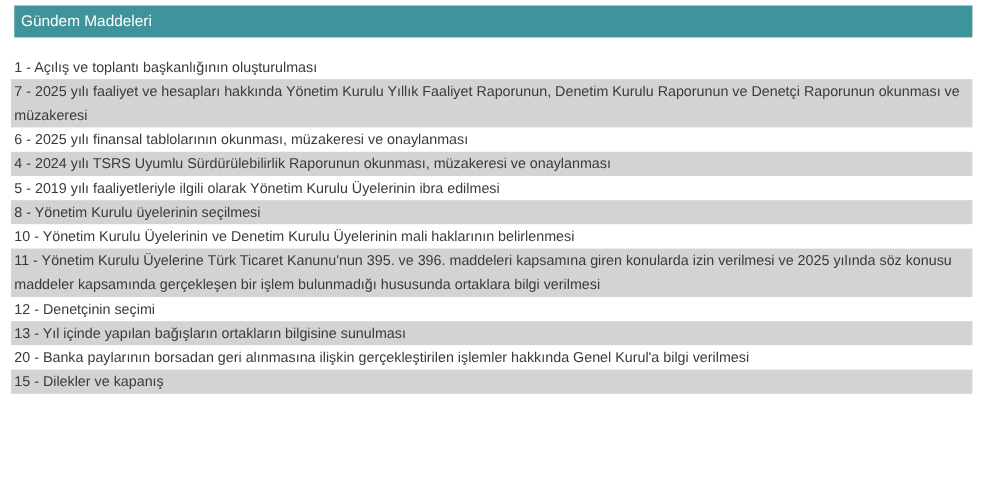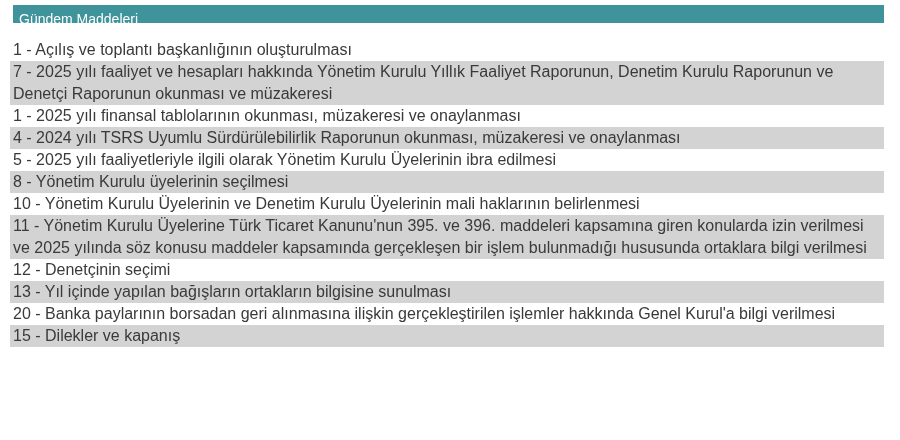--- a/index.html
+++ b/index.html
@@ -10,32 +10,32 @@
   }
   .page {
     position: relative;
     width: 900px;
     height: 440px;
     background: #ffffff;
     overflow: hidden;
   }
   .panel-header {
     margin: 5px 16px 16px 13px;
-    height: 18px;
+    height: 29px;
     line-height: 29px;
     background: var(--header-bg, #3f939a);
     color: var(--header-text, #ffffff);
     font-size: 14px;
     padding-left: 6px;
     white-space: nowrap;
     overflow: hidden;
   }
   .agenda-list {
     margin: 7px 16px 0 10px;
-    font-size: 16px;
+    font-size: 13px;
     color: var(--text, #3a3a3a);
   }
   .agenda-row {
     line-height: 22px;
     padding: 0 10px 0 3px;
     background: var(--row-bg, #ffffff);
   }
   .agenda-row:nth-child(even) {
     background: var(--row-alt-bg, #d3d3d3);
   }
@@ -45,23 +45,23 @@
 
 <div class="page">
 
   <div class="panel-header">
     <span>Gündem Maddeleri</span>
   </div>
 
   <div class="agenda-list">
     <div class="agenda-row">1 - Açılış ve toplantı başkanlığının oluşturulması</div>
     <div class="agenda-row">7 - 2025 yılı faaliyet ve hesapları hakkında Yönetim Kurulu Yıllık Faaliyet Raporunun, Denetim Kurulu Raporunun ve Denetçi Raporunun okunması ve müzakeresi</div>
-    <div class="agenda-row">1 - 2025 yılı finansal tablolarının okunması, müzakeresi ve onaylanması</div>
+    <div class="agenda-row">6 - 2025 yılı finansal tablolarının okunması, müzakeresi ve onaylanması</div>
     <div class="agenda-row">4 - 2024 yılı TSRS Uyumlu Sürdürülebilirlik Raporunun okunması, müzakeresi ve onaylanması</div>
-    <div class="agenda-row">5 - 2025 yılı faaliyetleriyle ilgili olarak Yönetim Kurulu Üyelerinin ibra edilmesi</div>
+    <div class="agenda-row">5 - 2019 yılı faaliyetleriyle ilgili olarak Yönetim Kurulu Üyelerinin ibra edilmesi</div>
     <div class="agenda-row">8 - Yönetim Kurulu üyelerinin seçilmesi</div>
     <div class="agenda-row">10 - Yönetim Kurulu Üyelerinin ve Denetim Kurulu Üyelerinin mali haklarının belirlenmesi</div>
     <div class="agenda-row">11 - Yönetim Kurulu Üyelerine Türk Ticaret Kanunu'nun 395. ve 396. maddeleri kapsamına giren konularda izin verilmesi ve 2025 yılında söz konusu maddeler kapsamında gerçekleşen bir işlem bulunmadığı hususunda ortaklara bilgi verilmesi</div>
     <div class="agenda-row">12 - Denetçinin seçimi</div>
     <div class="agenda-row">13 - Yıl içinde yapılan bağışların ortakların bilgisine sunulması</div>
     <div class="agenda-row">20 - Banka paylarının borsadan geri alınmasına ilişkin gerçekleştirilen işlemler hakkında Genel Kurul'a bilgi verilmesi</div>
     <div class="agenda-row">15 - Dilekler ve kapanış</div>
   </div>
 
 </div>

